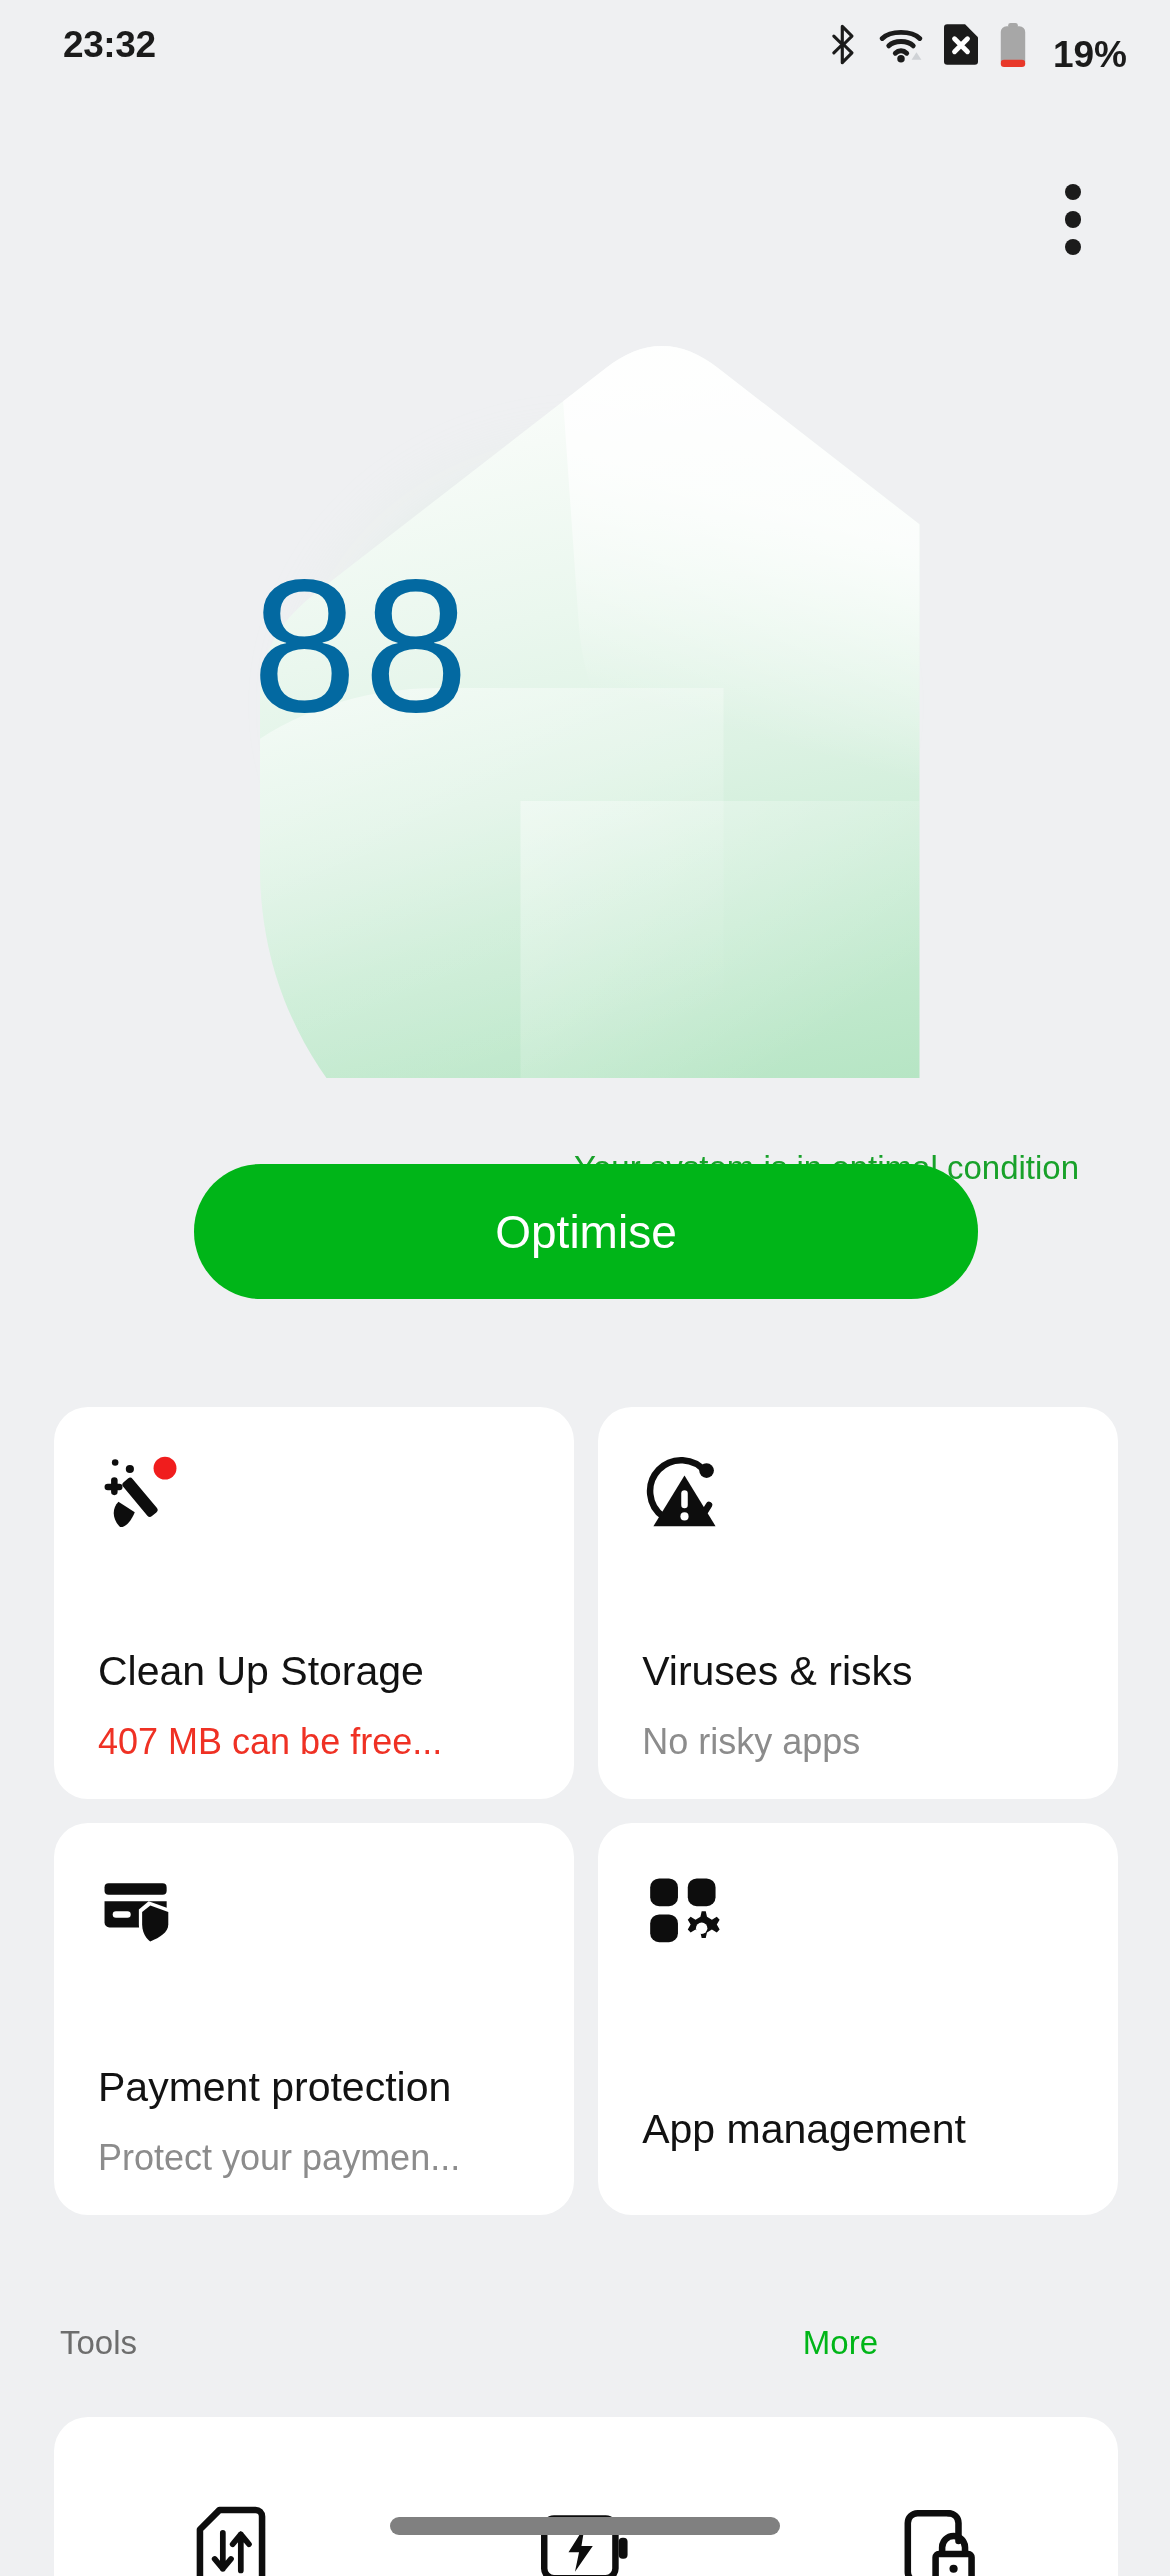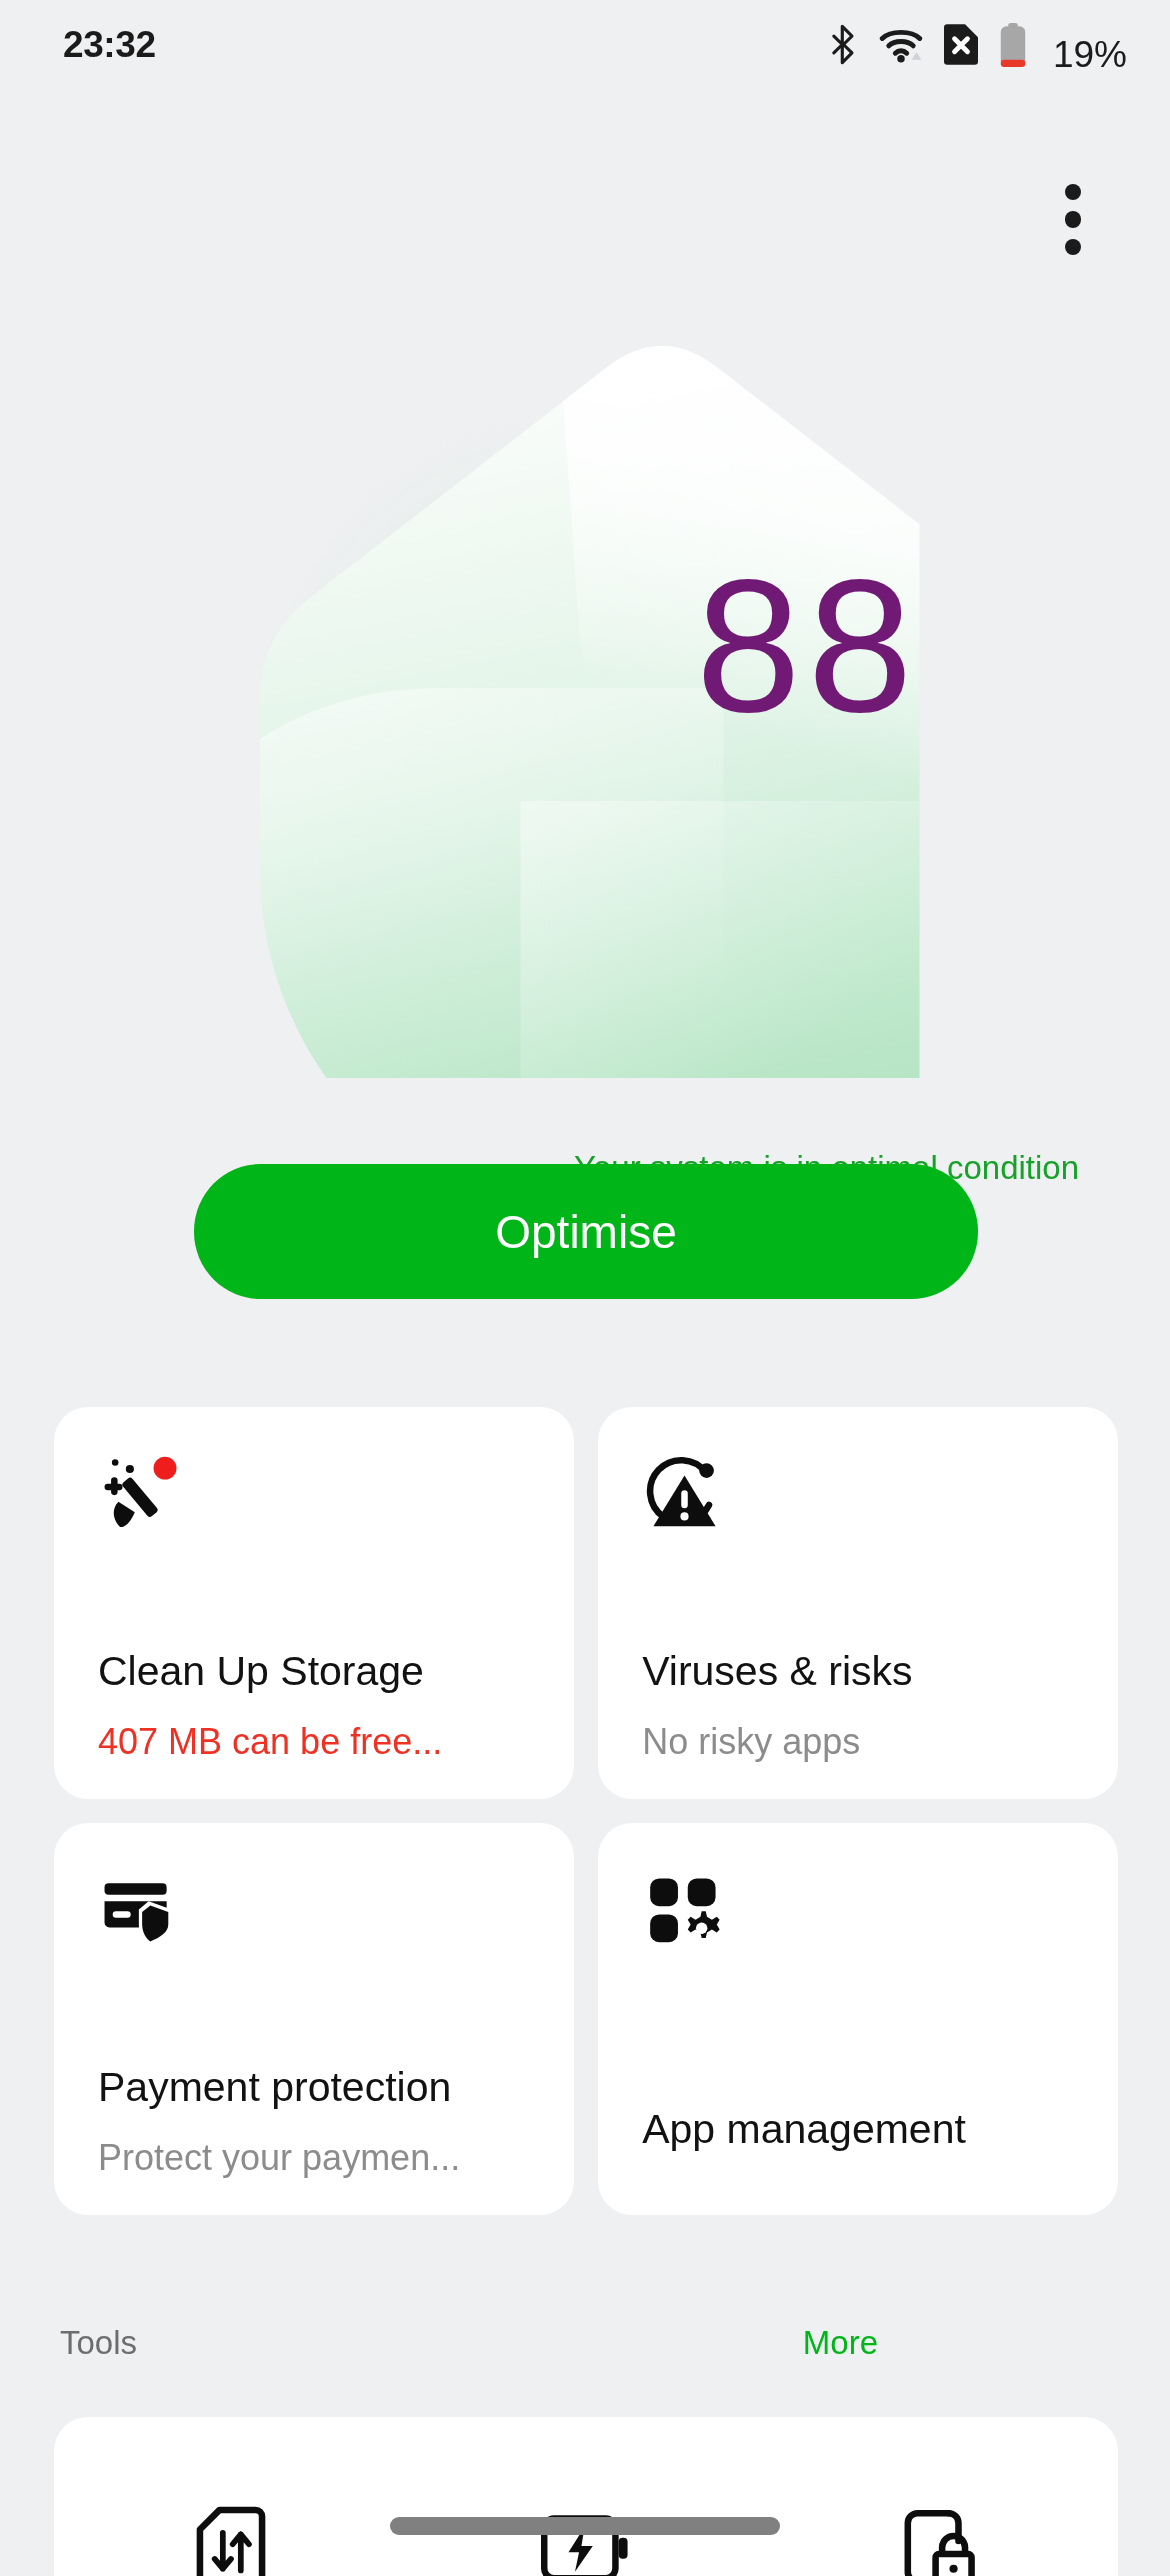--- a/index.html
+++ b/index.html
@@ -12,21 +12,21 @@
   }
 
   
   .statusbar{
     position:absolute; top:0; left:0; width:1171px; height:89px;
     display:flex; align-items:center; justify-content:space-between;
     padding:0 44px 0 63px;
   }
   .sb-time{ font-size:37px; font-weight:700; color:#1b1b1b; letter-spacing:-0.4px; }
   .sb-icons{ display:flex; align-items:center; gap:21px; }
-  .sb-pct{ font-size:37px; font-weight:400; color:#1b1b1b; margin-left:4.9px;margin-top:20px; }
+  .sb-pct{ font-size:37px; font-weight:700; color:#1b1b1b; margin-left:4.9px;margin-top:20px; }
 
   
   .menu-btn{
     position:absolute; top:177px; left:1047px;
     width:52px; height:85px;
     display:flex; flex-direction:column; align-items:center; justify-content:space-between;
     padding:6.5px 0;
   }
   .menu-btn i{ display:block; width:16.3px; height:16.3px; border-radius:50%; background:#1b1b1b; }
 
@@ -77,23 +77,23 @@
     background:linear-gradient(160deg, rgba(255,255,255,0.55) 0%, rgba(255,255,255,0.10) 55%, rgba(255,255,255,0) 80%);
     border-radius:50% 0 0 0;
   }
   .sheen-c{
     position:absolute; left:268px; top:455px; width:455px; height:325px;
     background:linear-gradient(145deg, rgba(255,255,255,0.42) 0%, rgba(255,255,255,0) 70%);
   }
 
   .score{
     position:absolute; left:0; right:0; top:205px;
-    text-align:right;
+    text-align:left;
     font-size:189px; font-weight:400; line-height:1;
-    color:#701a75;
+    color:#0369a1;
     letter-spacing:6.5px;
   }
   .tagline-clip{
     position:absolute; left:322px; top:797px;
     width:540px; height:50px; overflow:hidden;
   }
   .tagline{
     white-space:nowrap;
     font-size:33px; color:#18a12a; line-height:50px;
   }

